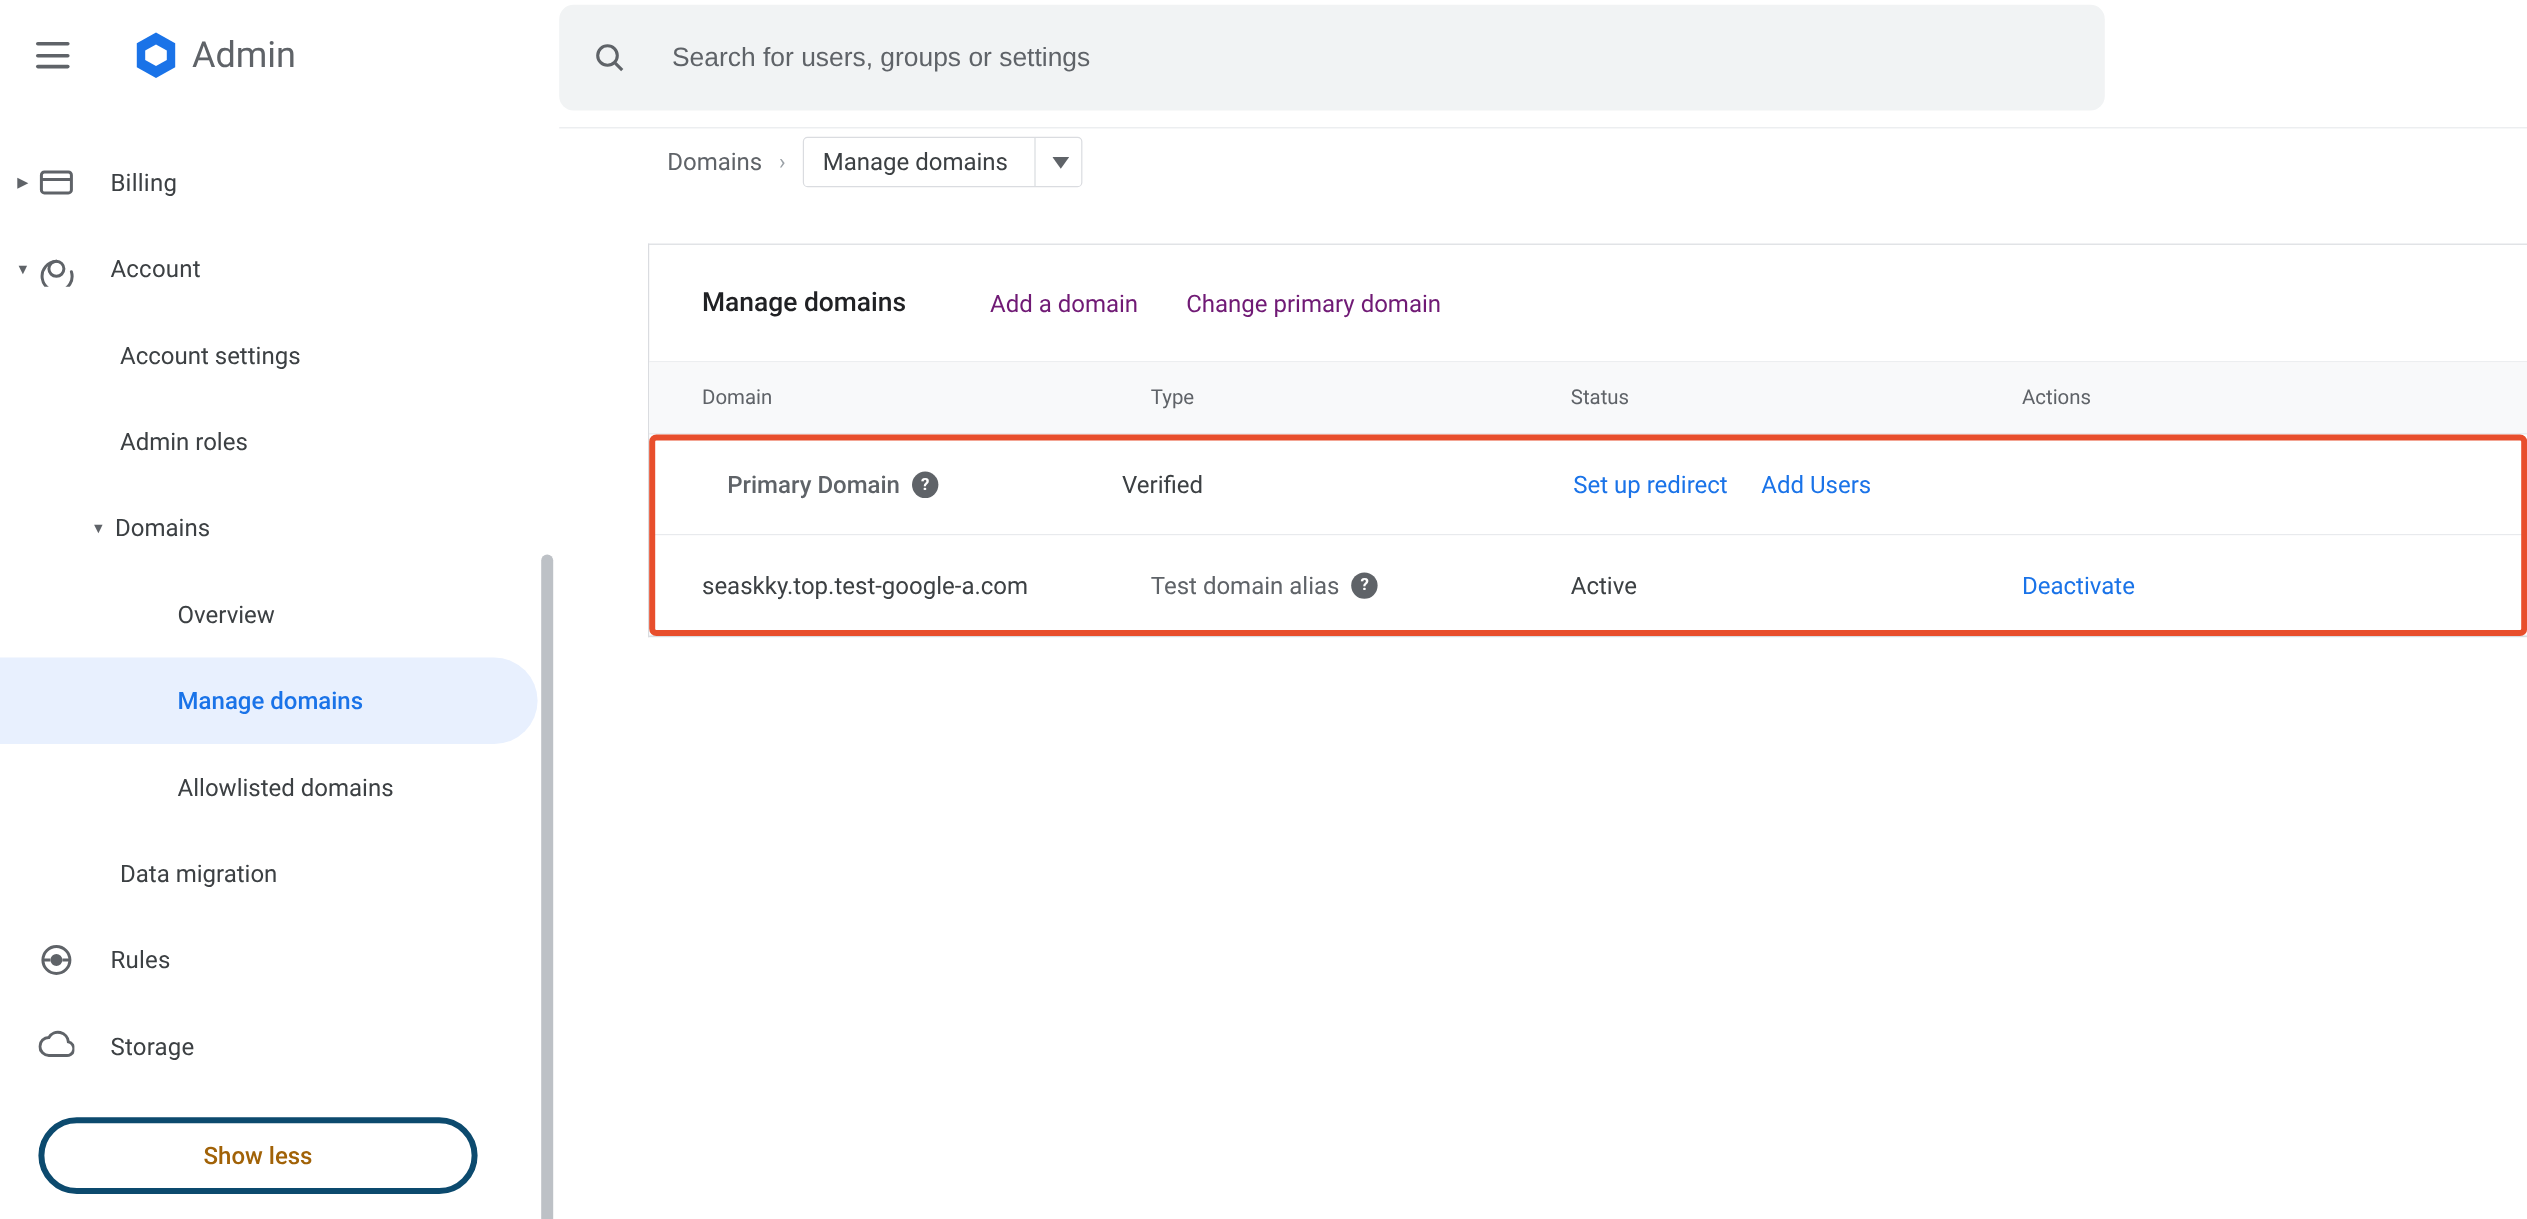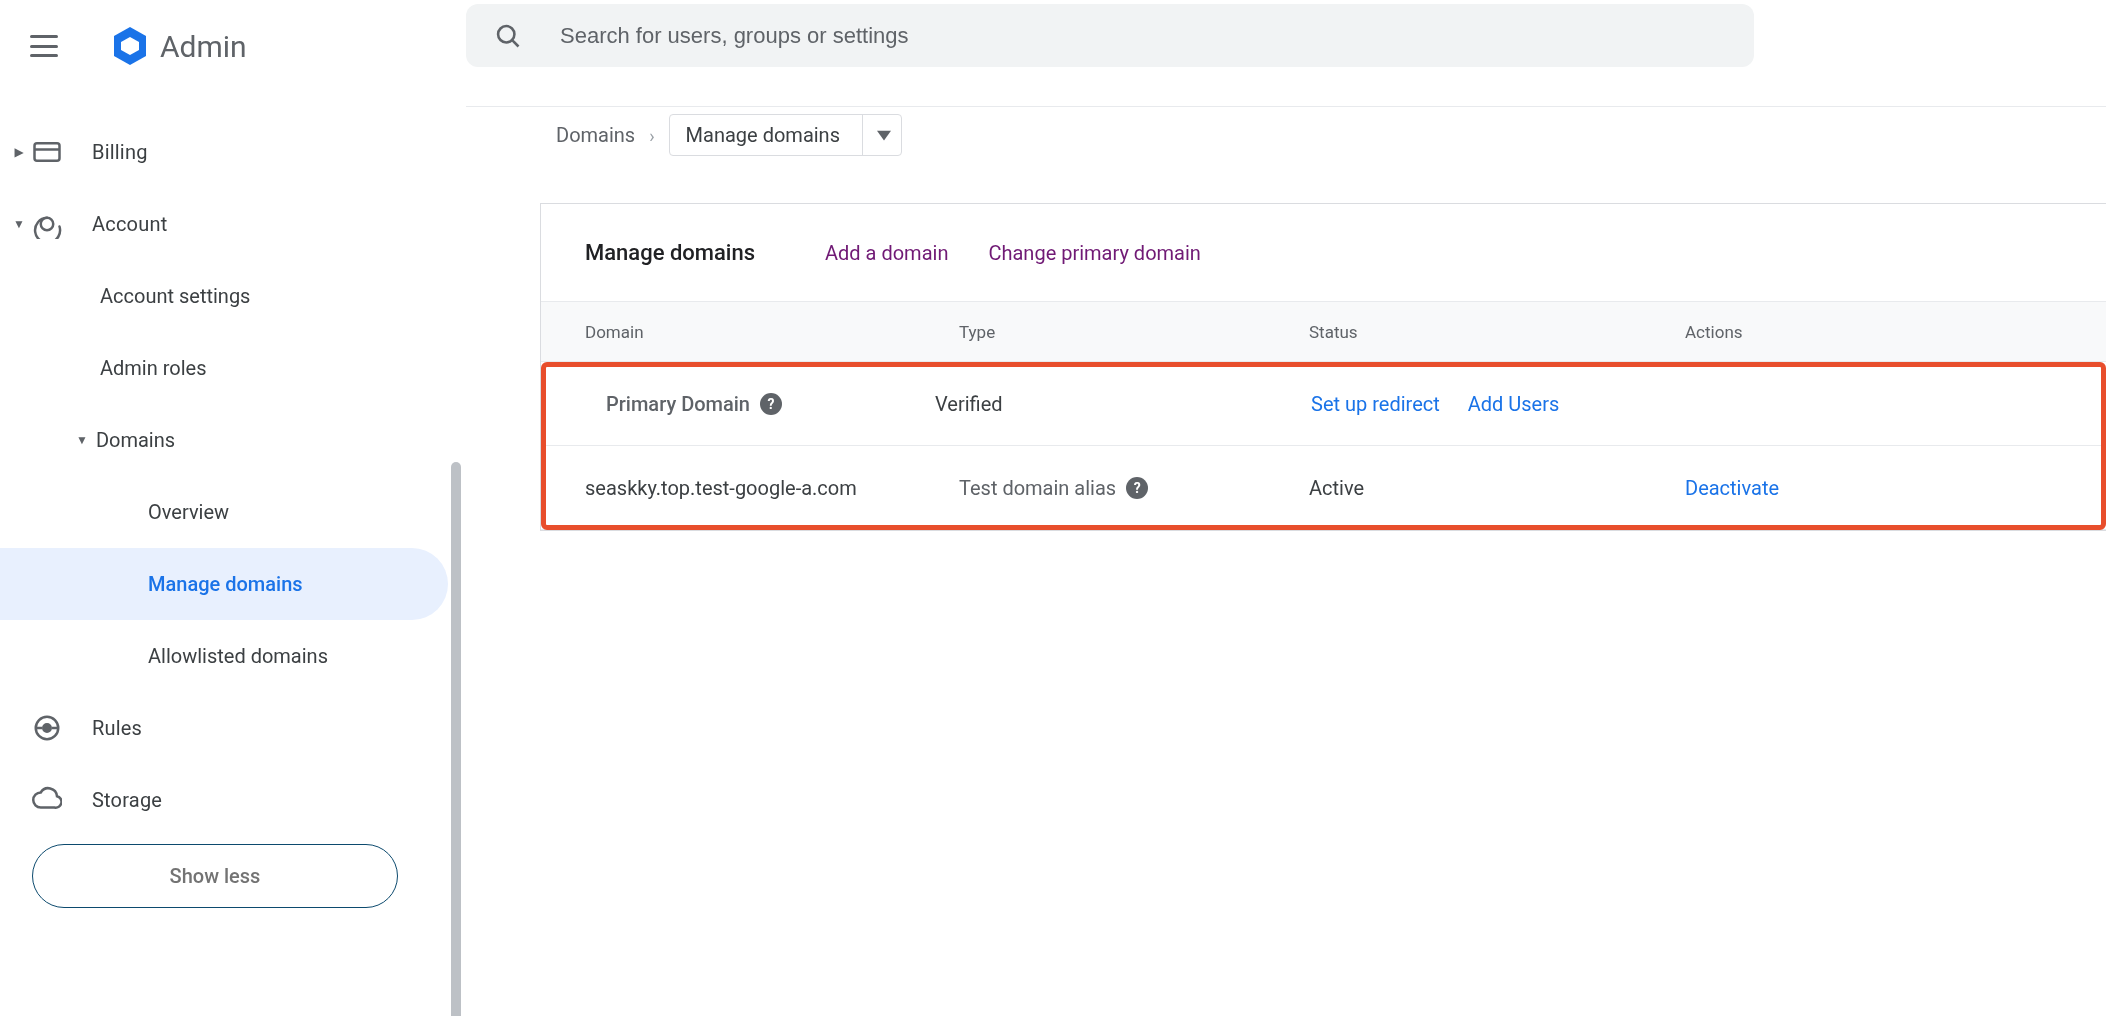--- a/index.html
+++ b/index.html
@@ -43,21 +43,21 @@
     color: #5f6368;
     margin-left: 8px;
     font-weight: 400;
   }
 
   .search-bar {
     position: absolute;
     left: 466px;
     top: 4px;
     width: 1288px;
-    height: 63px;
+    height: 88px;
     background: #f1f3f4;
     border-radius: 12px;
     display: flex;
     align-items: center;
     padding: 0 28px;
   }
   .search-icon { width: 28px; height: 28px; color:#5f6368; }
   .search-input {
     border: none;
     background: transparent;
@@ -113,27 +113,27 @@
   .nav-item.active {
     background: #e8f0fe;
     border-top-right-radius: 40px;
     border-bottom-right-radius: 40px;
     color: #1a73e8;
     font-weight: 500;
   }
 
   .show-less-btn {
     margin-left: 32px;
-    margin-top: 8px;
+    margin-top: 23px;
     width: 366px;
     height: 64px;
-    border: 1px solid #0c4a6e;
+    border: 5px solid #0c4a6e;
     border-radius: 34px;
     background: #fff;
-    color: #737373;
+    color: #a16207;
     font-size: 20px;
     font-weight: 500;
     display: flex;
     align-items: center;
     justify-content: center;
     cursor: pointer;
   }
 
   .sidebar-scroll {
     position: absolute;
@@ -324,20 +324,23 @@
     <span>Domains</span>
   </div>
   <div class="nav-item nav-sub2">
     <span>Overview</span>
   </div>
   <div class="nav-item nav-sub2 active">
     <span>Manage domains</span>
   </div>
   <div class="nav-item nav-sub2">
     <span>Allowlisted domains</span>
+  </div>
+  <div class="nav-item nav-sub1">
+    <span>Data migration</span>
   </div>
   <div class="nav-item">
     <span class="nav-arrow"></span>
     <span class="nav-icon">
       <svg viewBox="0 0 24 24" width="30" height="30" fill="none" stroke="#5f6368" stroke-width="2">
         <circle cx="12" cy="12" r="9"></circle>
         <circle cx="12" cy="12" r="3" fill="#5f6368"></circle>
         <line x1="3" y1="12" x2="8" y2="12"></line>
           <line x1="16" y1="12" x2="21" y2="12"></line>
       </svg>

